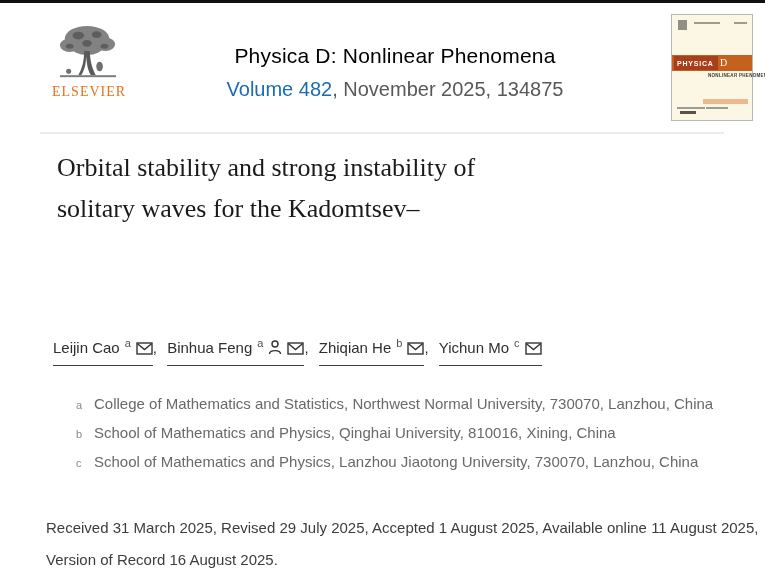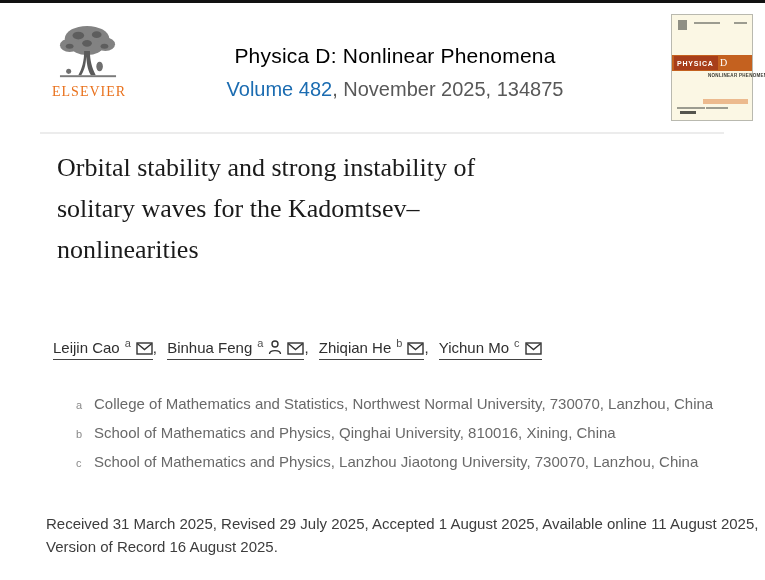--- a/index.html
+++ b/index.html
@@ -64,35 +64,35 @@
   .divider{position:absolute;top:132px;left:40px;width:684px;height:2px;background:#ececec;}
 
   
   .article-title{
     position:absolute;left:57px;top:147px;width:670px;
     font-family:"Liberation Serif","DejaVu Serif",serif;font-weight:400;
     font-size:26px;line-height:41px;color:#1a1a1a;
   }
   .authors{position:absolute;left:53px;top:337px;width:680px;font-size:15px;color:#2f2f2f;}
   .author{
-    display:inline-block;border-bottom:1.5px solid #424242;padding-bottom:3px;
+    display:inline-block;border-bottom:1.5px solid #424242;padding-bottom:9px;
     cursor:pointer;white-space:nowrap;
   }
   .author sup{font-size:11px;color:#4f4f4f;margin-left:5px;}
   .author svg{vertical-align:-2px;margin-left:5px;}
   .author-sep{margin-right:6px;}
 
   .affiliations{position:absolute;left:76px;top:390px;width:660px;font-size:15px;color:#696969;}
   .affil-row{display:flex;line-height:28px;}
   .affil-sup{width:12px;margin-right:6px;font-size:11px;color:#8a8a8a;padding-top:1px;flex:none;}
   .affil-text{width:640px;}
 
   .dates{
     position:absolute;left:46px;top:512px;width:716px;
-    font-size:15px;line-height:23px;color:#3d3d3d;
+    font-size:15px;line-height:32px;color:#3d3d3d;
   }
 </style>
 </head>
 <body>
 
 <div class="page">
   <div class="top-border"></div>
 
   <div class="logo-block">
     <svg class="logo-tree" width="62" height="58" viewBox="0 0 64 60">
@@ -137,21 +137,20 @@
     <div class="cover-line b1"></div>
     <div class="cover-line b2"></div>
     <div class="cover-bar-dark"></div>
   </div>
 
   <div class="divider"></div>
 
   <h1 class="article-title">
     <div>Orbital stability and strong instability of</div>
     <div>solitary waves for the Kadomtsev–</div>
-    <div>nonlinearities</div>
   </h1>
 
   <div class="authors">
     <span class="author"><span>Leijin Cao</span><sup>a</sup><svg width="17" height="13" viewBox="0 0 17 13" fill="none" stroke="#333" stroke-width="1.4">
           <rect x="1" y="1" width="15" height="11"></rect>
           <path d="M1.5 1.8 L8.5 7.5 L15.5 1.8"></path>
         </svg></span><span class="author-sep">,</span>
 
     <span class="author"><span>Binhua Feng</span><sup>a</sup><svg width="14" height="15" viewBox="0 0 14 15" fill="none" stroke="#333" stroke-width="1.4">
           <circle cx="7" cy="4" r="3"></circle>

